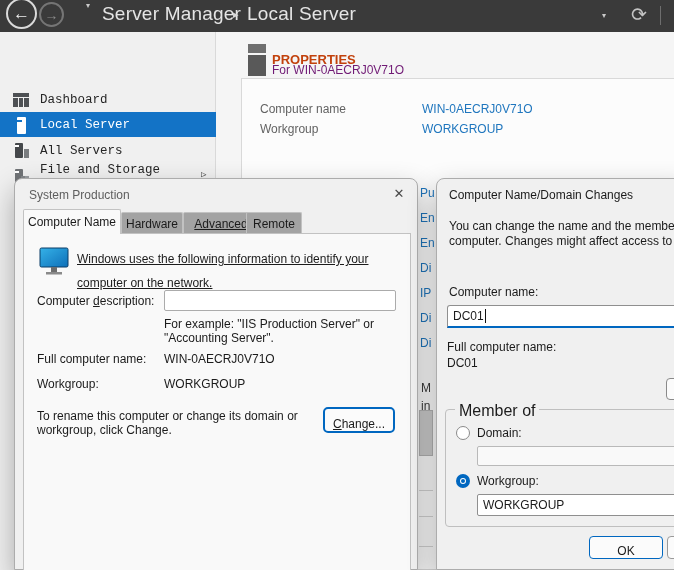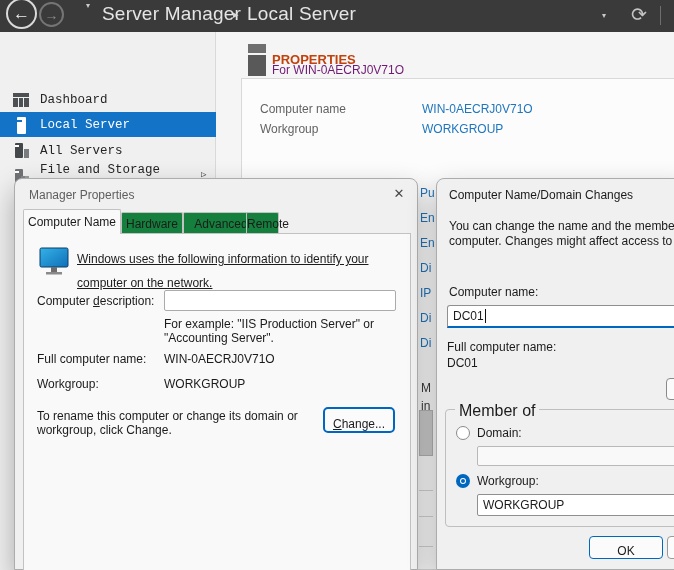--- a/index.html
+++ b/index.html
@@ -39,21 +39,21 @@
   .scroll-line { position:absolute; left:419px; width:14px; height:1px; background:#D4D4D4; z-index:1; }
   
   .dialog { position:absolute; background:#F0F0F0; border:1px solid #ACACAC; border-radius:8px 8px 0 0; box-shadow:0 12px 28px rgba(0,0,0,.30); }
   .dlg-title { position:absolute; left:14px; top:9px; font-size:12px; }
   .txt { position:absolute; font-size:12px; color:#1b1b1b; white-space:nowrap; }
   .win-input { position:absolute; background:#FFFFFF; border:1px solid #ABABAB; border-radius:2px; font-size:12px; color:#1b1b1b; padding:0 5px; }
   
   #sysprops { left:14px; top:178px; width:404px; height:392px; z-index:2; }
   #sysprops .dlg-title { color:#5E5E5E; }
   .close-x { position:absolute; right:9px; top:6px; width:18px; height:18px; font-size:13px; color:#4A4A4A; text-align:center; line-height:18px; cursor:pointer; }
-  .tab { position:absolute; border:1px solid #C2C2C2; border-bottom:none; background:#15803d; font-size:12px; color:#1b1b1b; text-align:center; cursor:pointer; border-radius:2px 2px 0 0; }
+  .tab { position:absolute; border:1px solid #C2C2C2; border-bottom:none; background:#a3a3a3; font-size:12px; color:#1b1b1b; text-align:center; cursor:pointer; border-radius:2px 2px 0 0; }
   .tab.active { background:#F9F9F9; z-index:2; }
   .tabpage { position:absolute; left:8px; top:54px; width:388px; height:340px; background:#F9F9F9; border:1px solid #C2C2C2; }
   .hint2 { line-height:24px;text-decoration:underline; }
   .btn { position:absolute; background:#FBFBFB; font-size:12px; color:#1b1b1b; display:flex; align-items:flex-end; justify-content:center; cursor:pointer; }
   .change-btn { left:299px; top:173px; width:72px; height:26px; border:2px solid #0067C0; border-radius:5px; }
   
   #namechg { left:436px; top:178px; width:254px; height:392px; z-index:3; border-radius:8px 0 0 0; }
   #namechg .dlg-title { left:12px; color:#1B1B1B; }
   .name-input { position:absolute; left:10px; top:126px; width:250px; height:23px; background:#fff;
     border:1px solid #8F8F8F; border-bottom:2px solid #0067C0; border-radius:3px 3px 0 0;
@@ -159,27 +159,27 @@
     <div class="tb-caret" style="left:86px; top:1px">▾</div>
     <div class="crumb" style="left:102px">Server Manager</div>
     <div class="crumb-sep">▸</div>
     <div class="crumb" style="left:247px">Local Server</div>
     <div class="tb-caret" style="left:602px; top:11px">▾</div>
     <div class="refresh-btn">⟳</div>
     <div class="tb-divider"></div>
   </div>
 
   <div class="dialog" id="sysprops">
-    <div class="dlg-title">Manager Properties</div>
+    <div class="dlg-title">System Production</div>
     <div class="close-x">✕</div>
 
     <div class="tab active" style="left:8px; top:30px; width:98px; height:25px; line-height:25px;">Computer Name</div>
     <div class="tab" style="left:106px; top:33px; width:62px; height:22px; line-height:22px;">Hardware</div>
-    <div class="tab" style="left:168px; top:33px; width:76px; height:22px; line-height:22px;">Advanced</div>
-    <div class="tab" style="left:231px; top:33px; width:33px; height:22px; line-height:22px;">Remote</div>
+    <div class="tab" style="left:168px; top:33px; width:76px; height:22px; line-height:22px;text-decoration:underline;">Advanced</div>
+    <div class="tab" style="left:231px; top:33px; width:56px; height:22px; line-height:22px;">Remote</div>
 
     <div class="tabpage">
       <div style="position:absolute; left:15px; top:12px">
         <svg width="30" height="30" viewBox="0 0 30 30">
           <defs>
               <linearGradient id="scr" x1="0" y1="0" x2="1" y2="1">
             <stop offset="0" stop-color="#35B2E8"></stop>
                 <stop offset="1" stop-color="#0E6FB8"></stop>
           </linearGradient>
             </defs>

